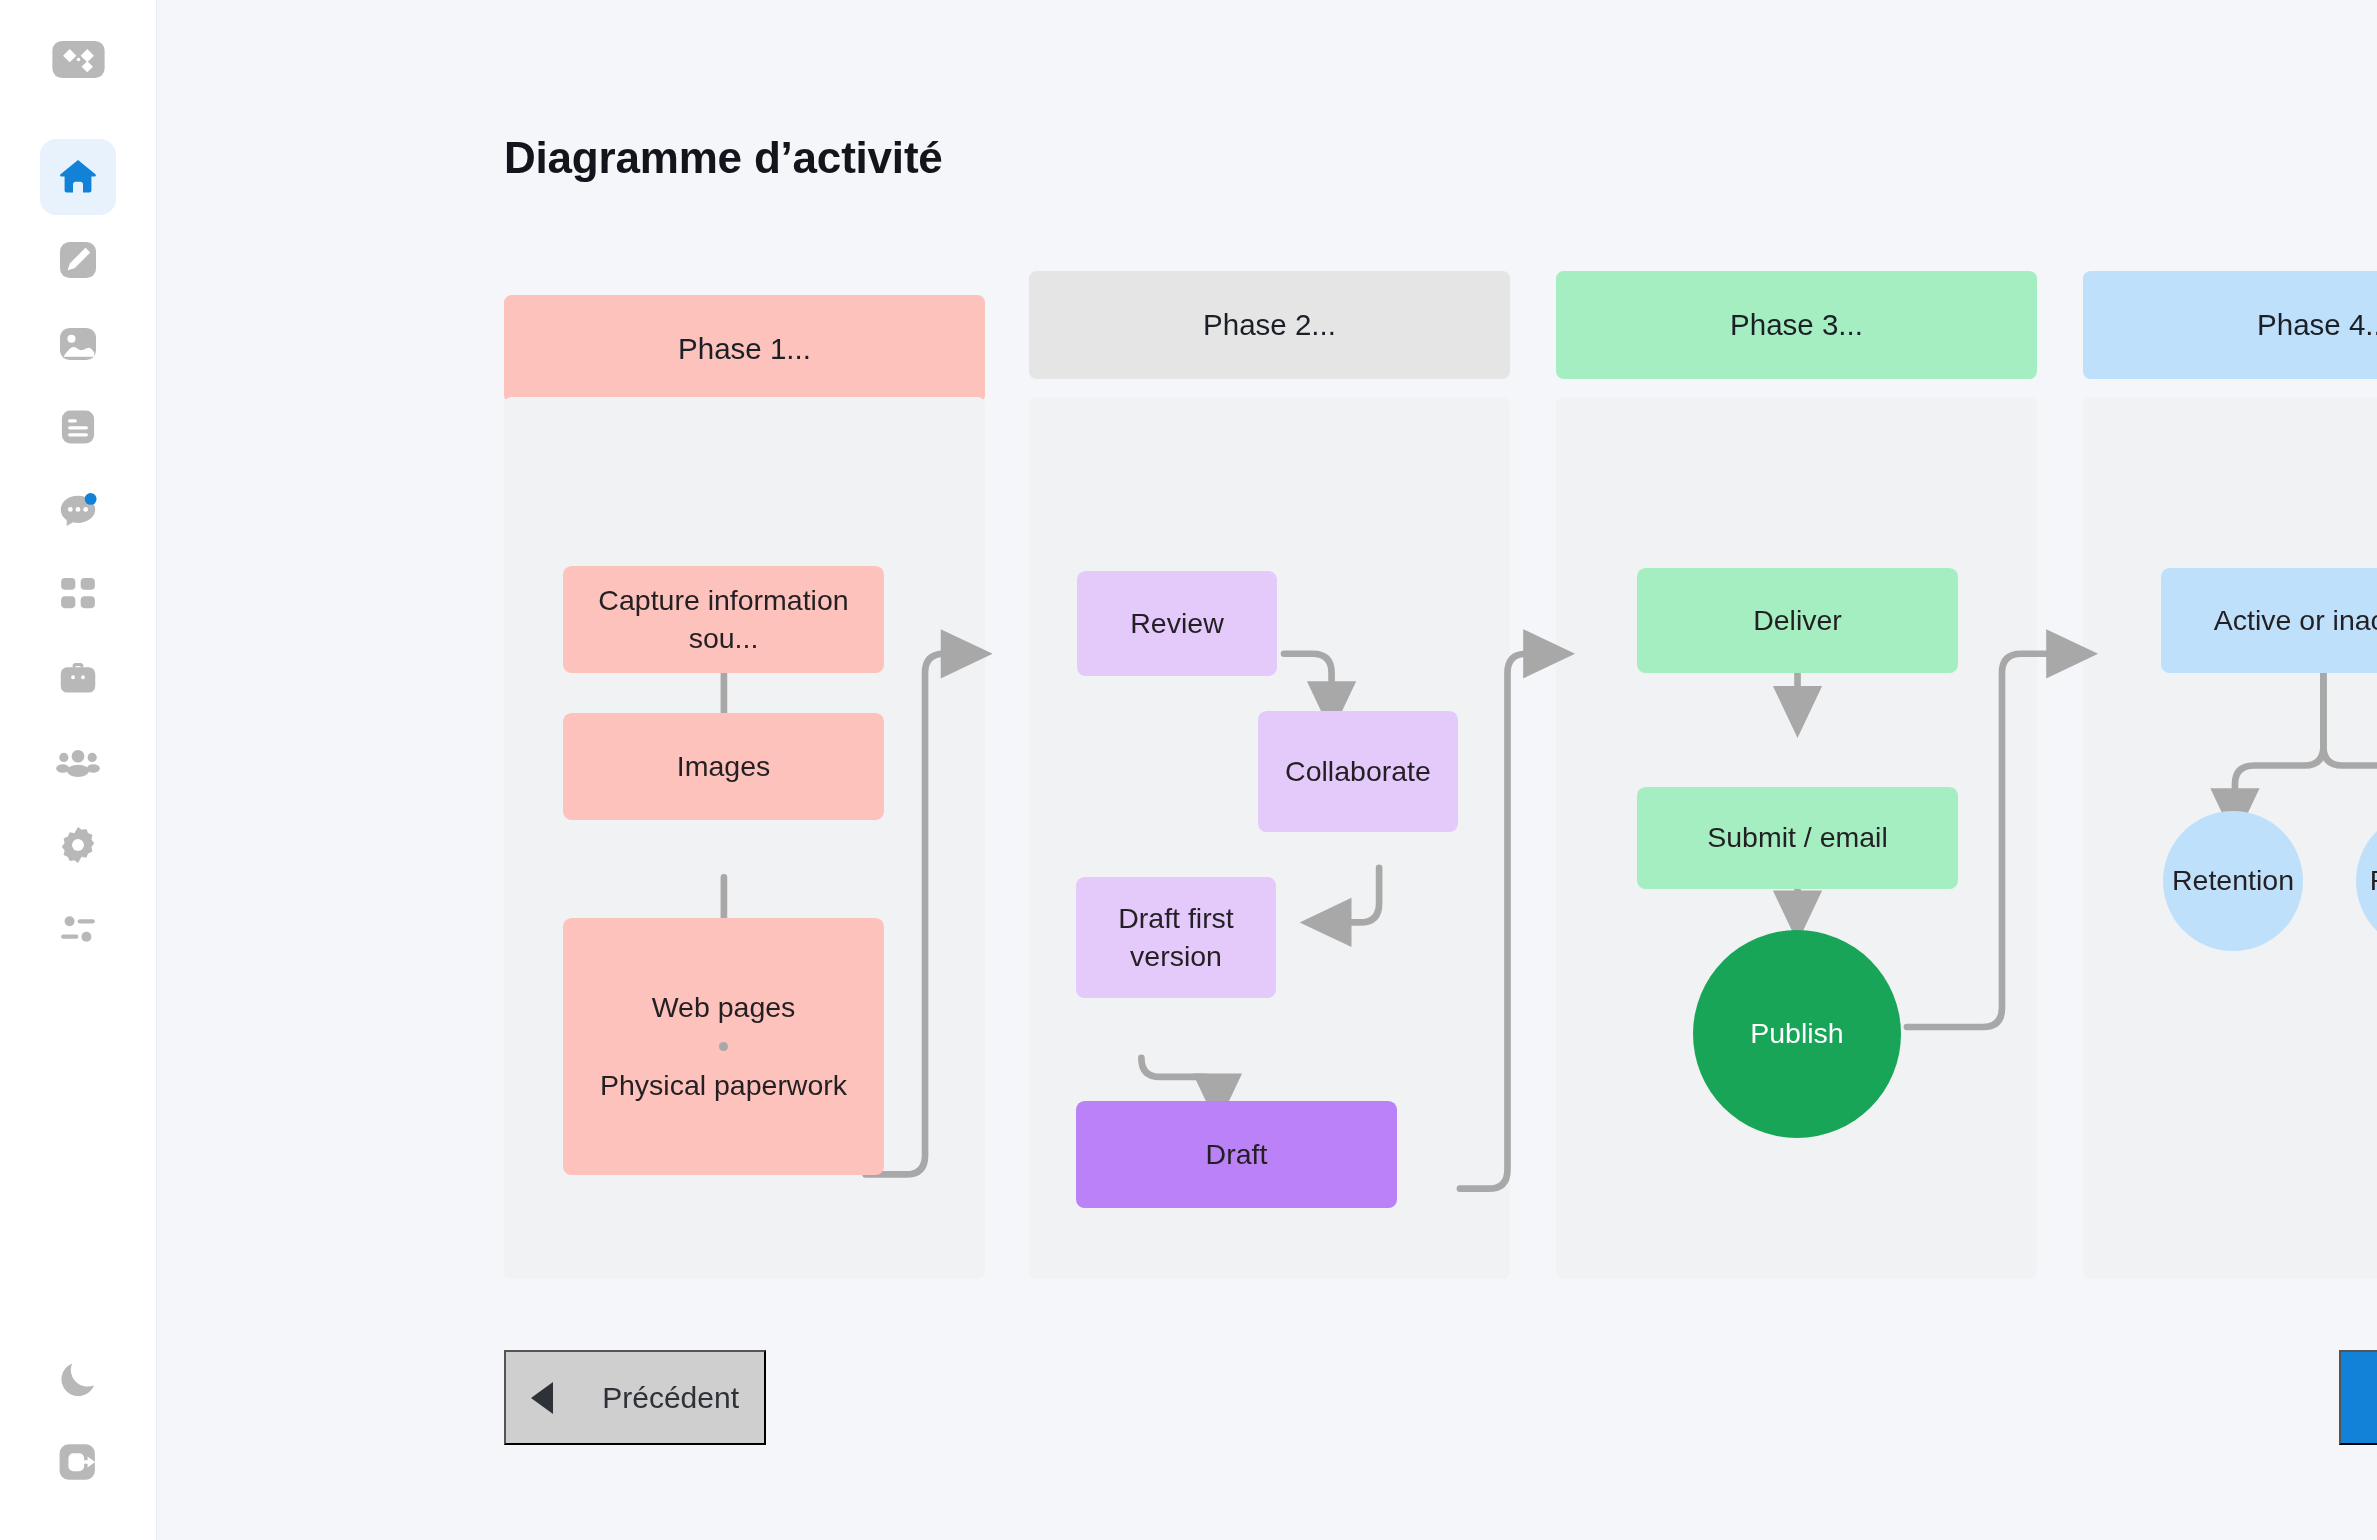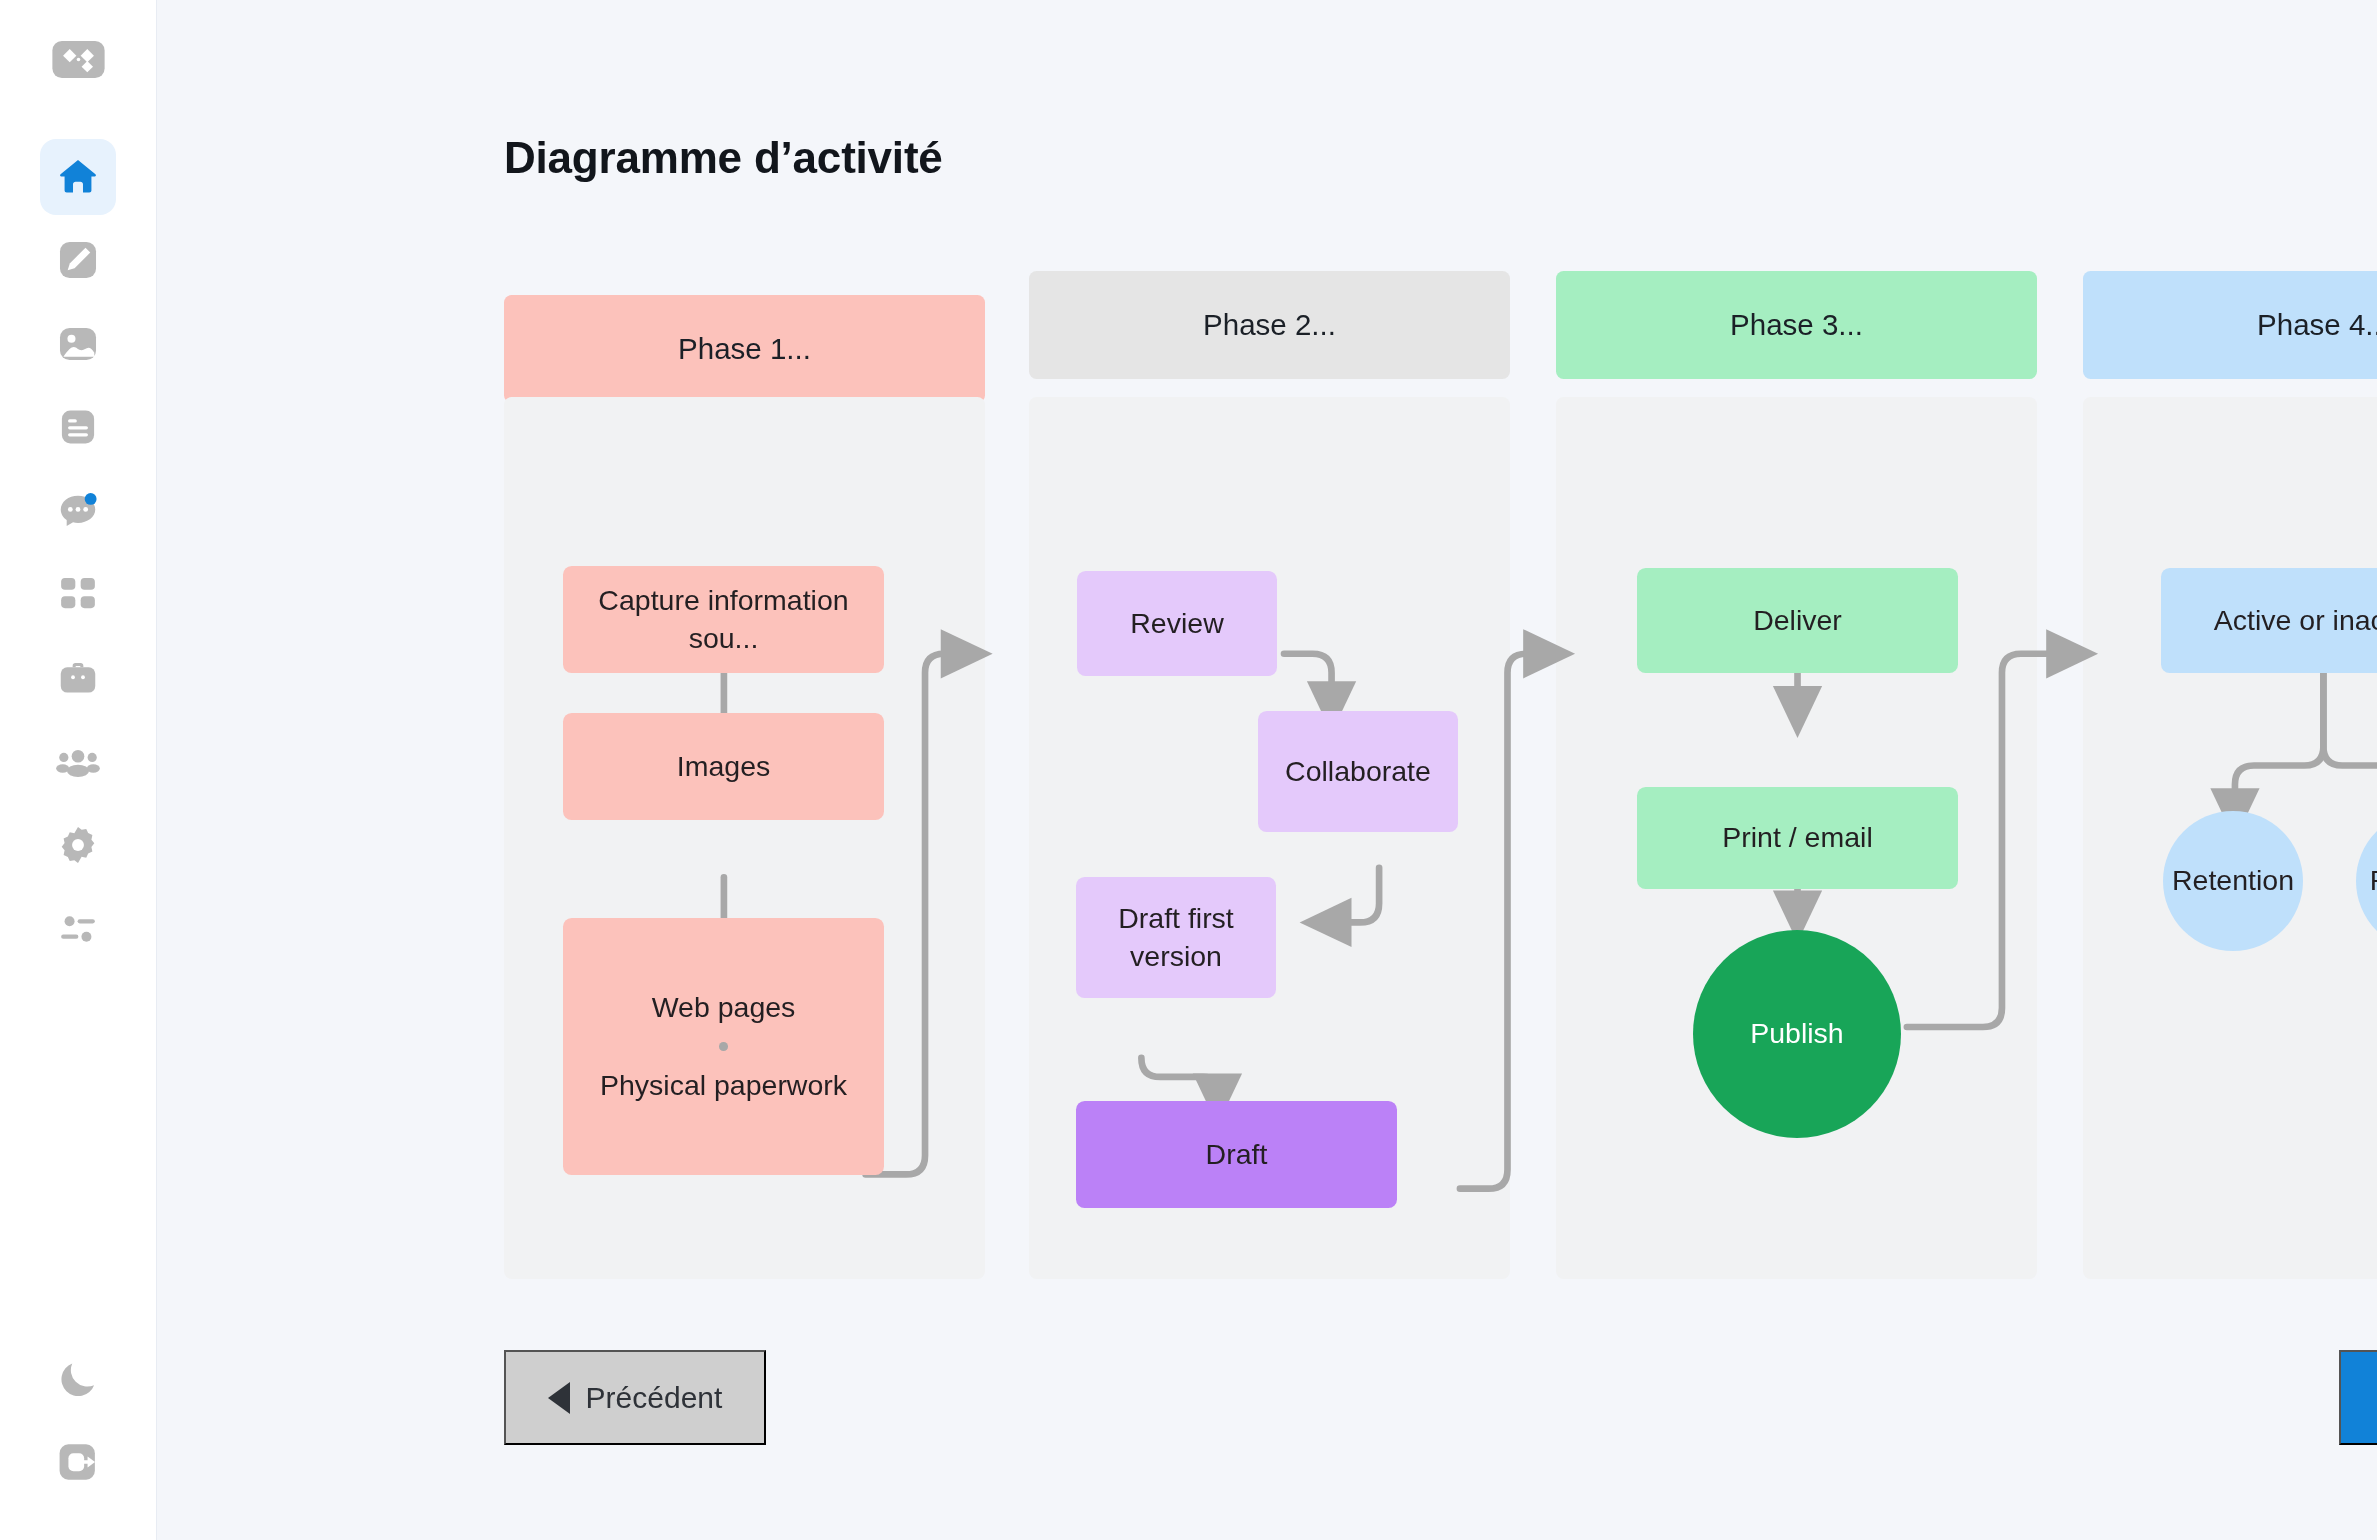--- a/index.html
+++ b/index.html
@@ -64,21 +64,21 @@
   .node .sub-sep {
     width: 8.6px; height: 8.6px; border-radius: 50%;
     background: #a8a8a8; margin: 16px 0;
   }
 
   
   #wires { position: absolute; left: 0; top: 0; width: 2045px; height: 1008px; pointer-events: none; }
 
   
   .foot-btn {
-    position: absolute; display: flex; align-items: center; justify-content: center;
+    position: absolute; display: flex; align-items: center; justify-content: space-between;
     gap: 16px; font-size: 30px; height: 95px; padding: 0 25px;
   }
   #btn-prev { left: 347px; top: 1350px; background: #cfcfcf; color: #2e3238; min-width: 262px; }
   #btn-next { right: 138px; top: 1350px; background: #1182d8; color: #ffffff; min-width: 262px; }
   .tri-left { width: 0; height: 0; border-top: 16px solid transparent; border-bottom: 16px solid transparent; border-right: 22px solid #2e3238; }
 </style>
 </head>
 <body>
 
 <div id="app">
@@ -264,21 +264,21 @@
         <span class="sub-sep"></span>
         <span>Physical paperwork</span>
       </div>
 
       <div class="node" style="left:573px; top:300px; width:200px; height:105px; background:#e4c9fb;">Review</div>
       <div class="node" style="left:754px; top:440px; width:200px; height:121px; background:#e4c9fb;">Collaborate</div>
       <div class="node" style="left:572px; top:606px; width:200px; height:121px; background:#e4c9fb;">Draft first version</div>
       <div class="node" style="left:572px; top:830px; width:321px; height:107px; background:#bb81f7;">Draft</div>
 
       <div class="node" style="left:1133px; top:297px; width:321px; height:105px; background:#a5eec1;">Deliver</div>
-      <div class="node" style="left:1133px; top:516px; width:321px; height:102px; background:#a5eec1;">Print / email</div>
+      <div class="node" style="left:1133px; top:516px; width:321px; height:102px; background:#a5eec1;">Submit / email</div>
       <div class="node big-circle" style="left:1189px; top:659px; width:208px; height:208px; background:#18a558;">Publish</div>
 
       <div class="node" style="left:1657px; top:297px; width:321px; height:105px; background:#bfe0fb;">Active  or inactive</div>
       <div class="node circle" style="left:1659px; top:540px; width:140px; height:140px; background:#bfe0fb; padding:0 36px;">Retention</div>
       <div class="node circle" style="left:1852px; top:540px; width:140px; height:140px; background:#bfe0fb; padding:0 36px;">Removal</div>
     </section>
 
     <button class="foot-btn" id="btn-prev">
       <span class="tri-left"></span>
       <span>Précédent</span>

